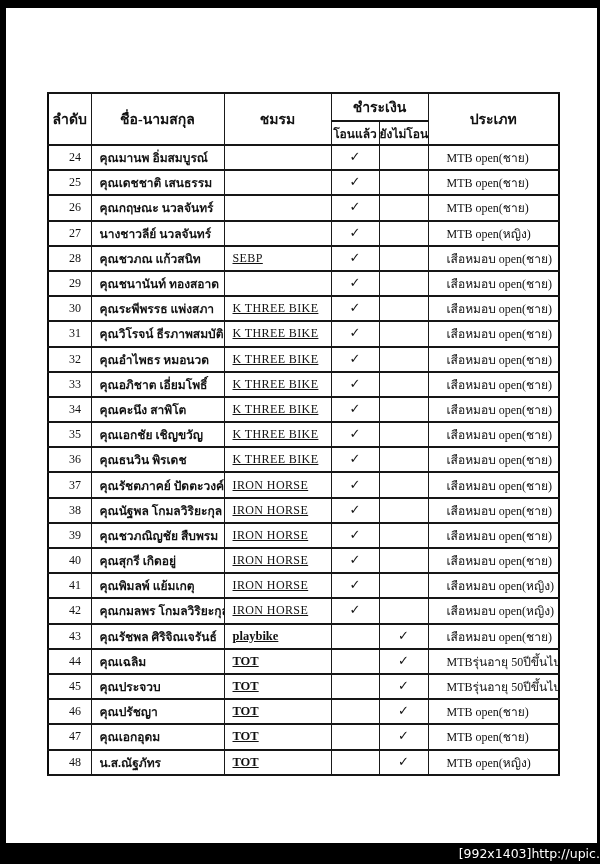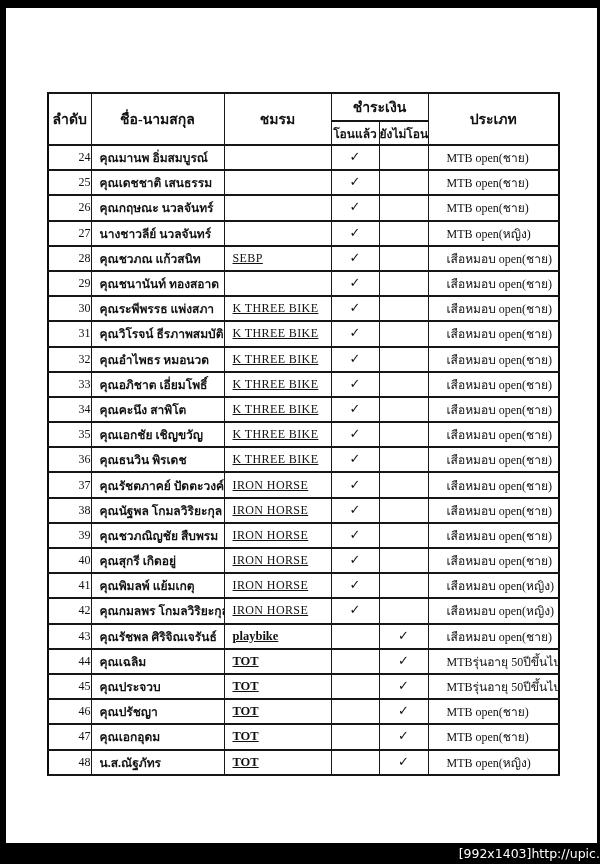--- a/index.html
+++ b/index.html
@@ -52,22 +52,23 @@
     height: 22px;
     font-size: 12px;
     font-family: Liberation Mono, monospace;
   }
   .reg-table tbody td {
     height: 23.2px;
     vertical-align: middle;
     font-size: 12px;
   }
   td.c-no {
-    text-align: right;
+    text-align: left;
     font-size: 11px;
+    padding-left: 20px;
   }
   td.c-name { padding-left: 8px; font-weight: bold; }
   td.c-club {
     padding-left: 8px;
     font-size: 8.5px;
     letter-spacing: 0.4px;
     text-decoration: underline;
   }
   td.c-club.club-bold {
     font-size: 12.5px;

